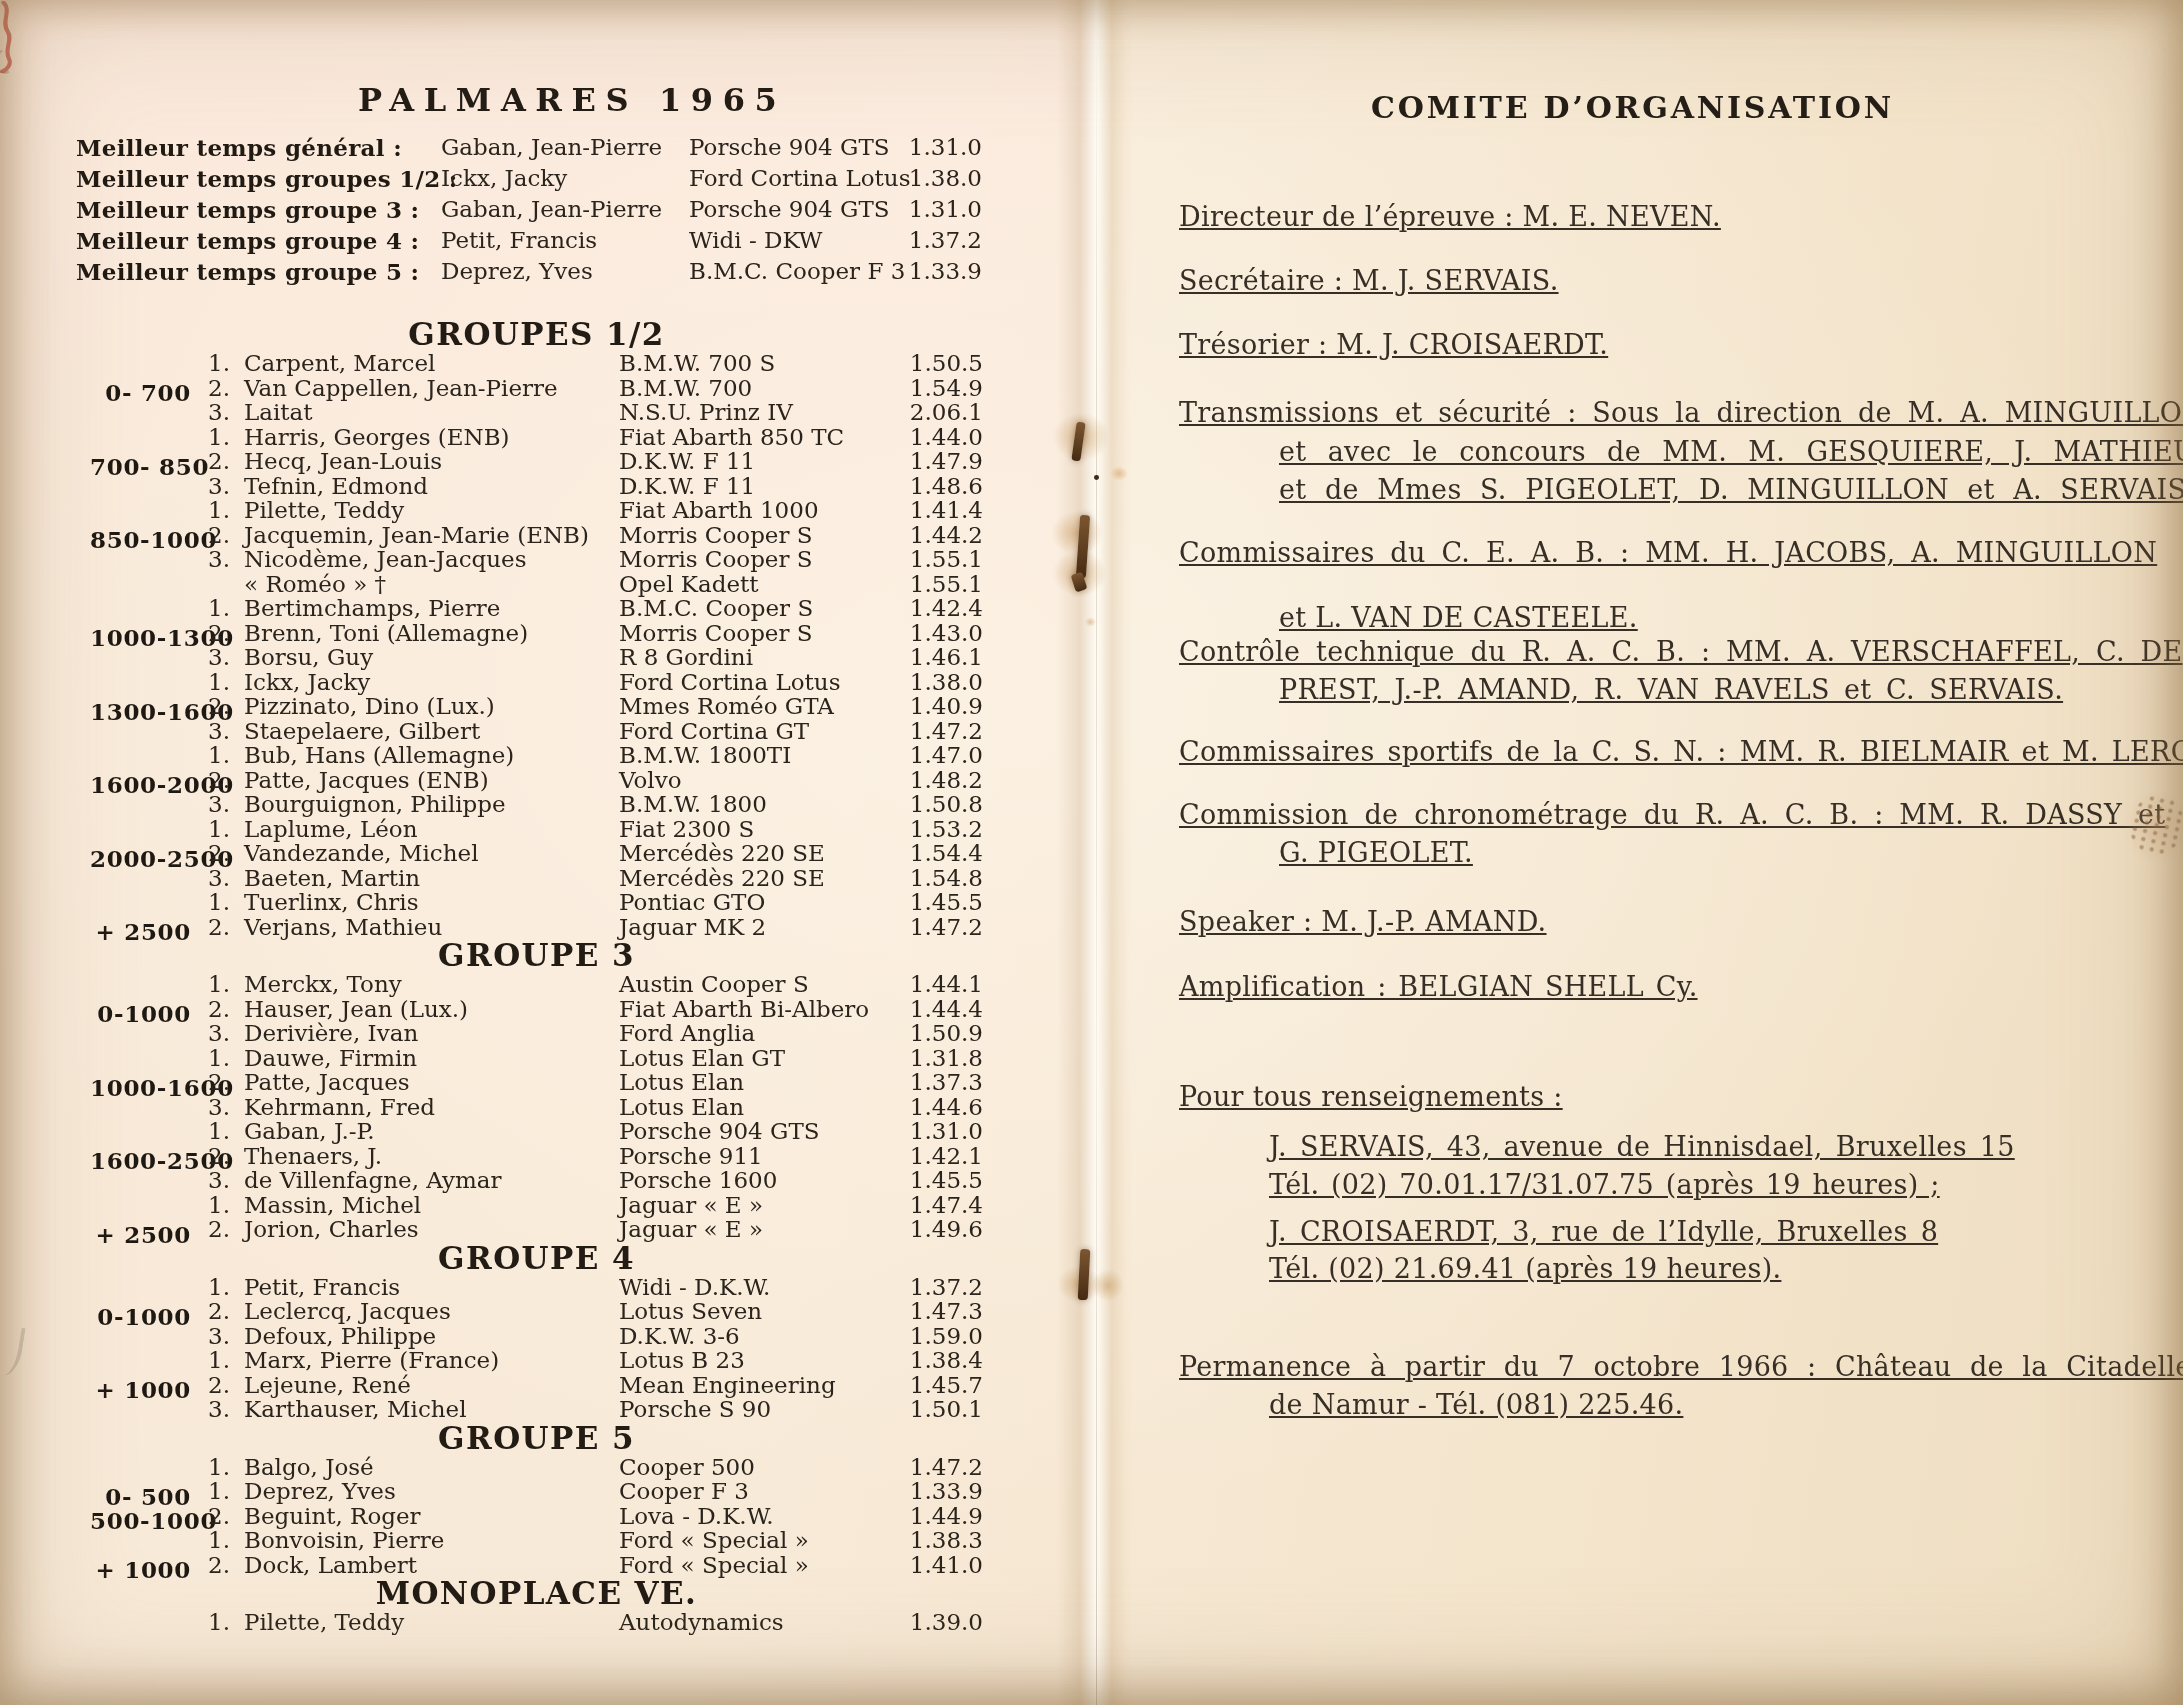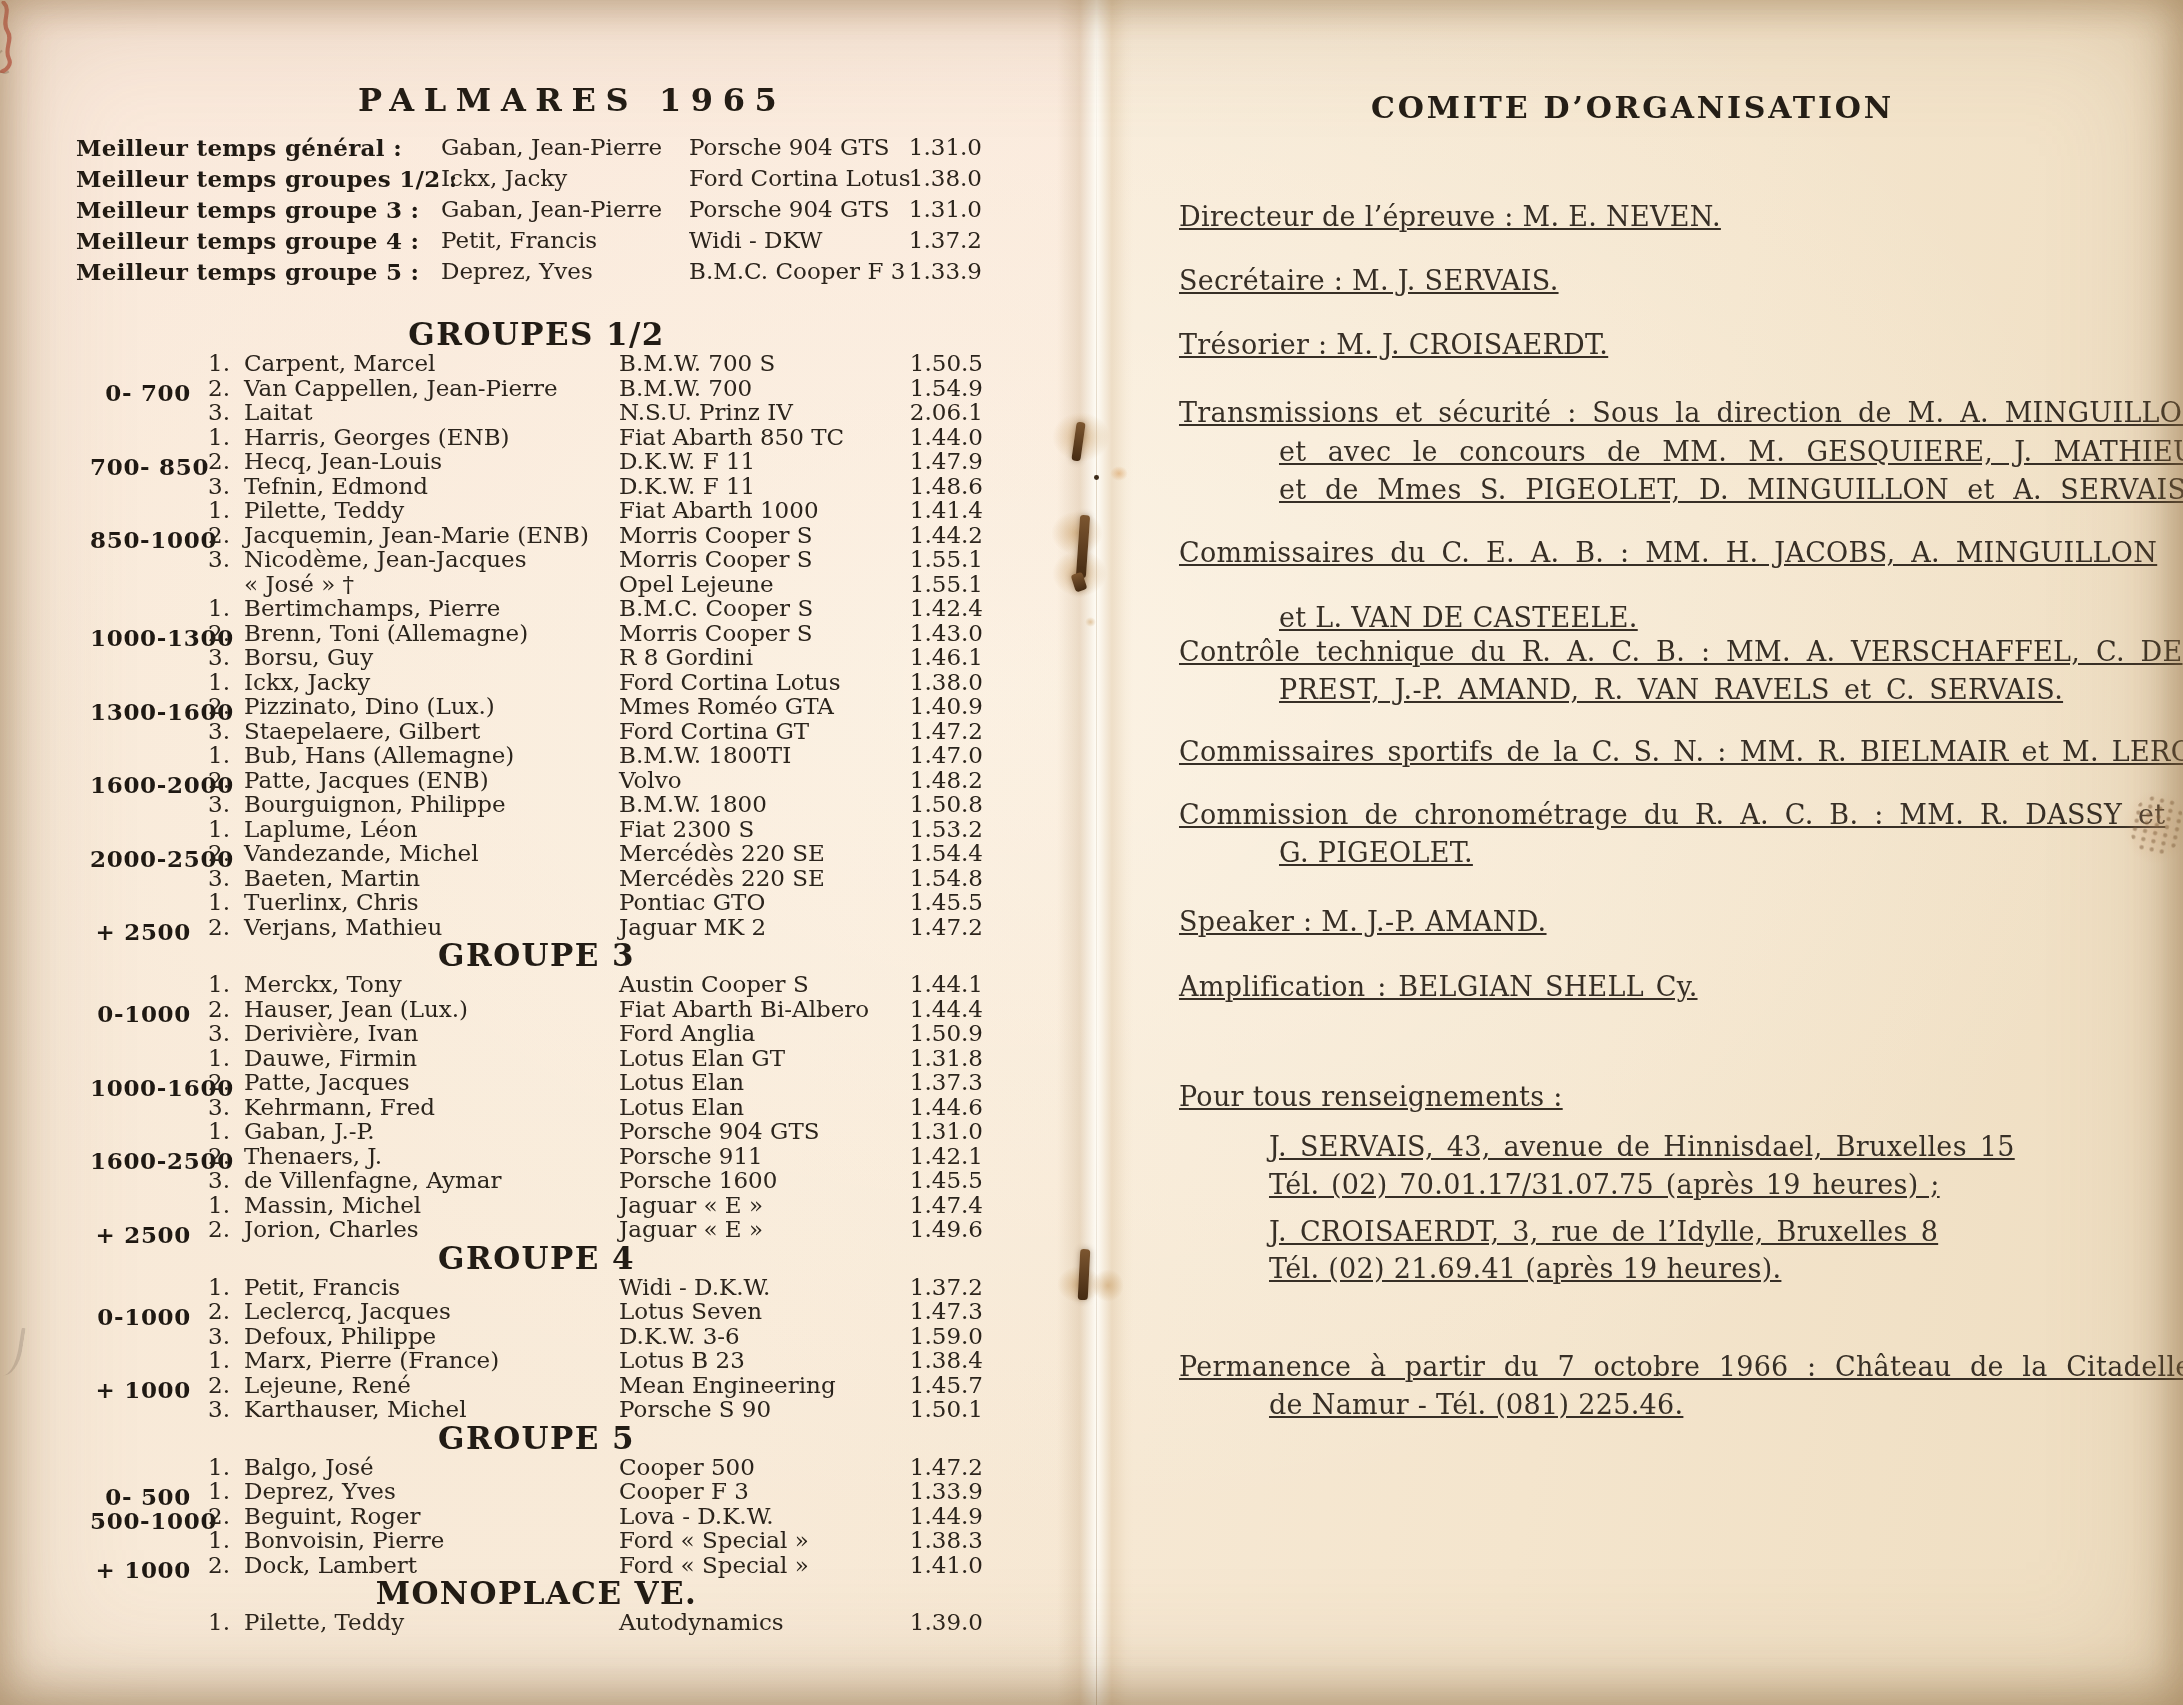--- a/index.html
+++ b/index.html
@@ -180,22 +180,22 @@
             <div class="r-row">
                 <span class="r-class"></span>
                 <span class="r-pos">3.</span>
                 <span class="r-name">Nicodème, Jean-Jacques</span>
                 <span class="r-car">Morris Cooper S</span>
                 <span class="r-time">1.55.1</span>
               </div>
             <div class="r-row">
                 <span class="r-class"></span>
                 <span class="r-pos"></span>
-                <span class="r-name">« José » †</span>
-                <span class="r-car">Opel Lejeune</span>
+                <span class="r-name">« Roméo » †</span>
+                <span class="r-car">Opel Kadett</span>
                 <span class="r-time">1.55.1</span>
               </div>
             <div class="r-row">
                 <span class="r-class">1000-1300</span>
                 <span class="r-pos">1.</span>
                 <span class="r-name">Bertimchamps, Pierre</span>
                 <span class="r-car">B.M.C. Cooper S</span>
                 <span class="r-time">1.42.4</span>
               </div>
             <div class="r-row">

